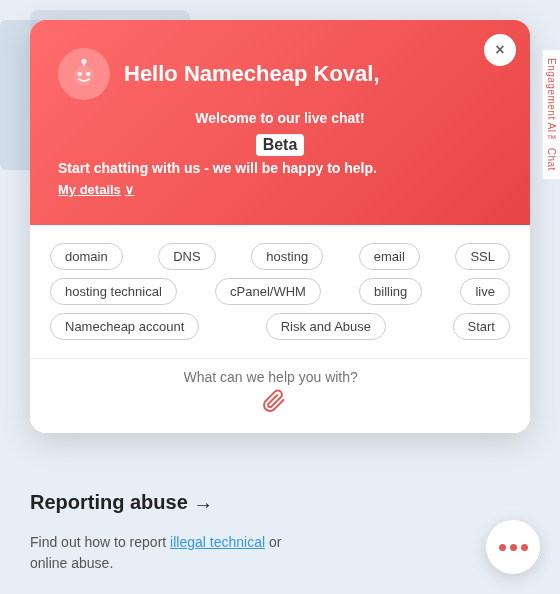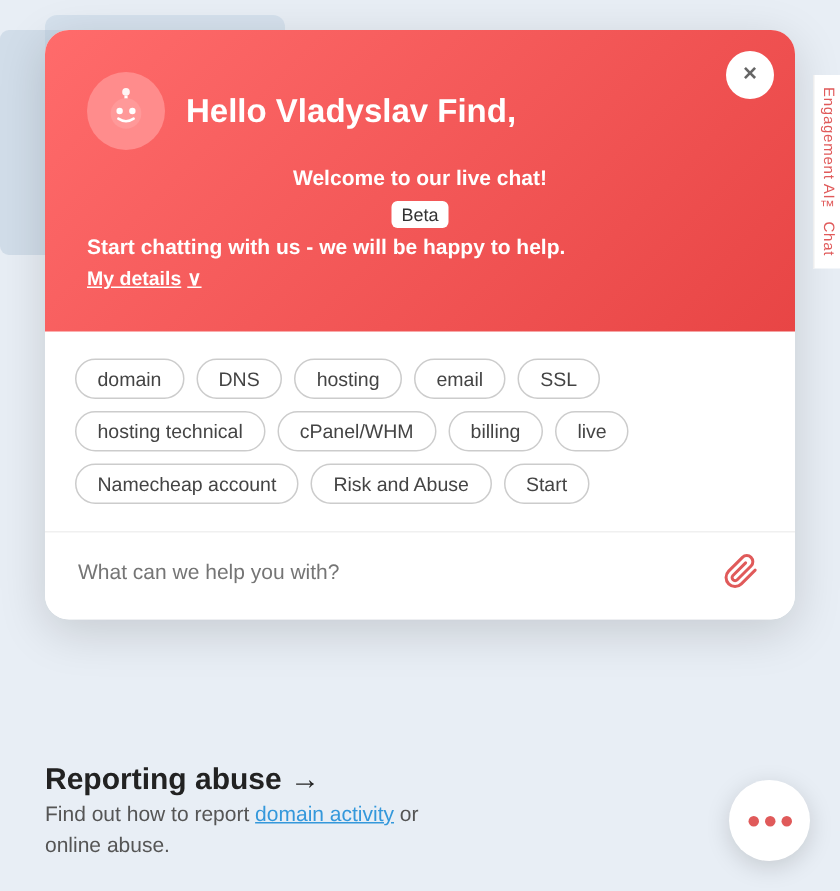--- a/index.html
+++ b/index.html
@@ -131,22 +131,22 @@
 
     .welcome-text {
       font-size: 14px;
       color: white;
       font-weight: 600;
     }
 
     .beta-badge {
       background: white;
       color: #333;
-      font-size: 12px;
-      font-weight: 400;
+      font-size: 16px;
+      font-weight: 700;
       padding: 2px 7px;
       border-radius: 4px;
     }
 
     .welcome-subtitle {
       font-size: 14px;
       color: white;
       font-weight: 600;
       margin-bottom: 6px;
     }
@@ -166,41 +166,43 @@
     .tags-section {
       padding: 18px 20px 10px 20px;
       background: white;
     }
 
     .tags-row {
       display: flex;
       flex-wrap: wrap;
       gap: 8px;
       margin-bottom: 8px;
+      justify-content: space-between;
     }
 
     .tag {
       border: 1.5px solid #ccc;
       border-radius: 20px;
       padding: 5px 14px;
       font-size: 13px;
       color: #444;
       cursor: pointer;
       background: white;
       white-space: nowrap;
     }
 
     
     .input-area {
-      padding: 10px 20px 16px 22px;
+      padding: 10px 20px 16px 8px;
       background: white;
       border-top: 1px solid #f0f0f0;
       display: flex;
       align-items: center;
       justify-content: space-between;
+      flex-direction: column;
     }
 
     .chat-input {
       flex: 1;
       border: none;
       outline: none;
       font-size: 14px;
       color: #999;
       background: transparent;
     }
@@ -224,21 +226,21 @@
       width: 100%;
       padding: 16px 30px 20px 30px;
       background: #e8eef5;
       z-index: 3;
     }
 
     .reporting-title {
       font-size: 20px;
       font-weight: 700;
       color: #222;
-      margin-bottom: 0;
+      margin-bottom: 18px;
     }
 
     .reporting-link {
       color: #3498db;
       text-decoration: underline;
       cursor: pointer;
     }
 
     .reporting-desc {
       font-size: 14px;
@@ -305,21 +307,21 @@
           <line x1="20" y1="8" x2="20" y2="13" stroke="white" stroke-width="2.5"></line>
 
           <circle cx="20" cy="22" r="12" fill="#ff9999"></circle>
 
           <circle cx="15" cy="20" r="2.5" fill="white"></circle>
           <circle cx="25" cy="20" r="2.5" fill="white"></circle>
 
           <path d="M14 26 Q20 30 26 26" stroke="white" stroke-width="2" fill="none" stroke-linecap="round"></path>
         </svg>
       </div>
-      <div class="hello-text">Hello Vladyslav Find,</div>
+      <div class="hello-text">Hello Namecheap Koval,</div>
     </div>
 
     <div class="welcome-section">
       <div class="welcome-line1">
         <span class="welcome-text">Welcome to our live chat!</span>
         <span class="beta-badge">Beta</span>
       </div>
       <div class="welcome-subtitle">Start chatting with us - we will be happy to help.</div>
       <div class="my-details-link">
         <span>My details</span>
@@ -358,21 +360,21 @@
         <path d="M21.44 11.05L12.25 20.24C11.12 21.37 9.60 22 8.02 22C6.44 22 4.92 21.37 3.79 20.24C2.66 19.11 2.03 17.59 2.03 16.01C2.03 14.43 2.66 12.91 3.79 11.78L12.98 2.59C13.74 1.83 14.77 1.40 15.84 1.40C16.91 1.40 17.94 1.83 18.70 2.59C19.46 3.35 19.89 4.38 19.89 5.45C19.89 6.52 19.46 7.55 18.70 8.31L9.50 17.50C9.12 17.88 8.61 18.09 8.07 18.09C7.54 18.09 7.02 17.88 6.64 17.50C6.26 17.12 6.05 16.61 6.05 16.07C6.05 15.54 6.26 15.02 6.64 14.64L15.07 6.22" stroke="#e05a5a" stroke-width="2" stroke-linecap="round" stroke-linejoin="round"></path>
       </svg>
     </div>
   </div>
 
 </div>
 
 <div class="bottom-section">
   <div class="reporting-title">Reporting abuse →</div>
   <div class="reporting-desc">
-    <span>Find out how to report </span><span class="reporting-link">domain activity</span><span> or</span>
+    <span>Find out how to report </span><span class="reporting-link">illegal technical</span><span> or</span>
     <br>
     <span>online abuse.</span>
   </div>
 </div>
 
 <div class="dots-btn">
   <div class="dots-inner">
     <div class="dot"></div>
     <div class="dot"></div>
     <div class="dot"></div>

